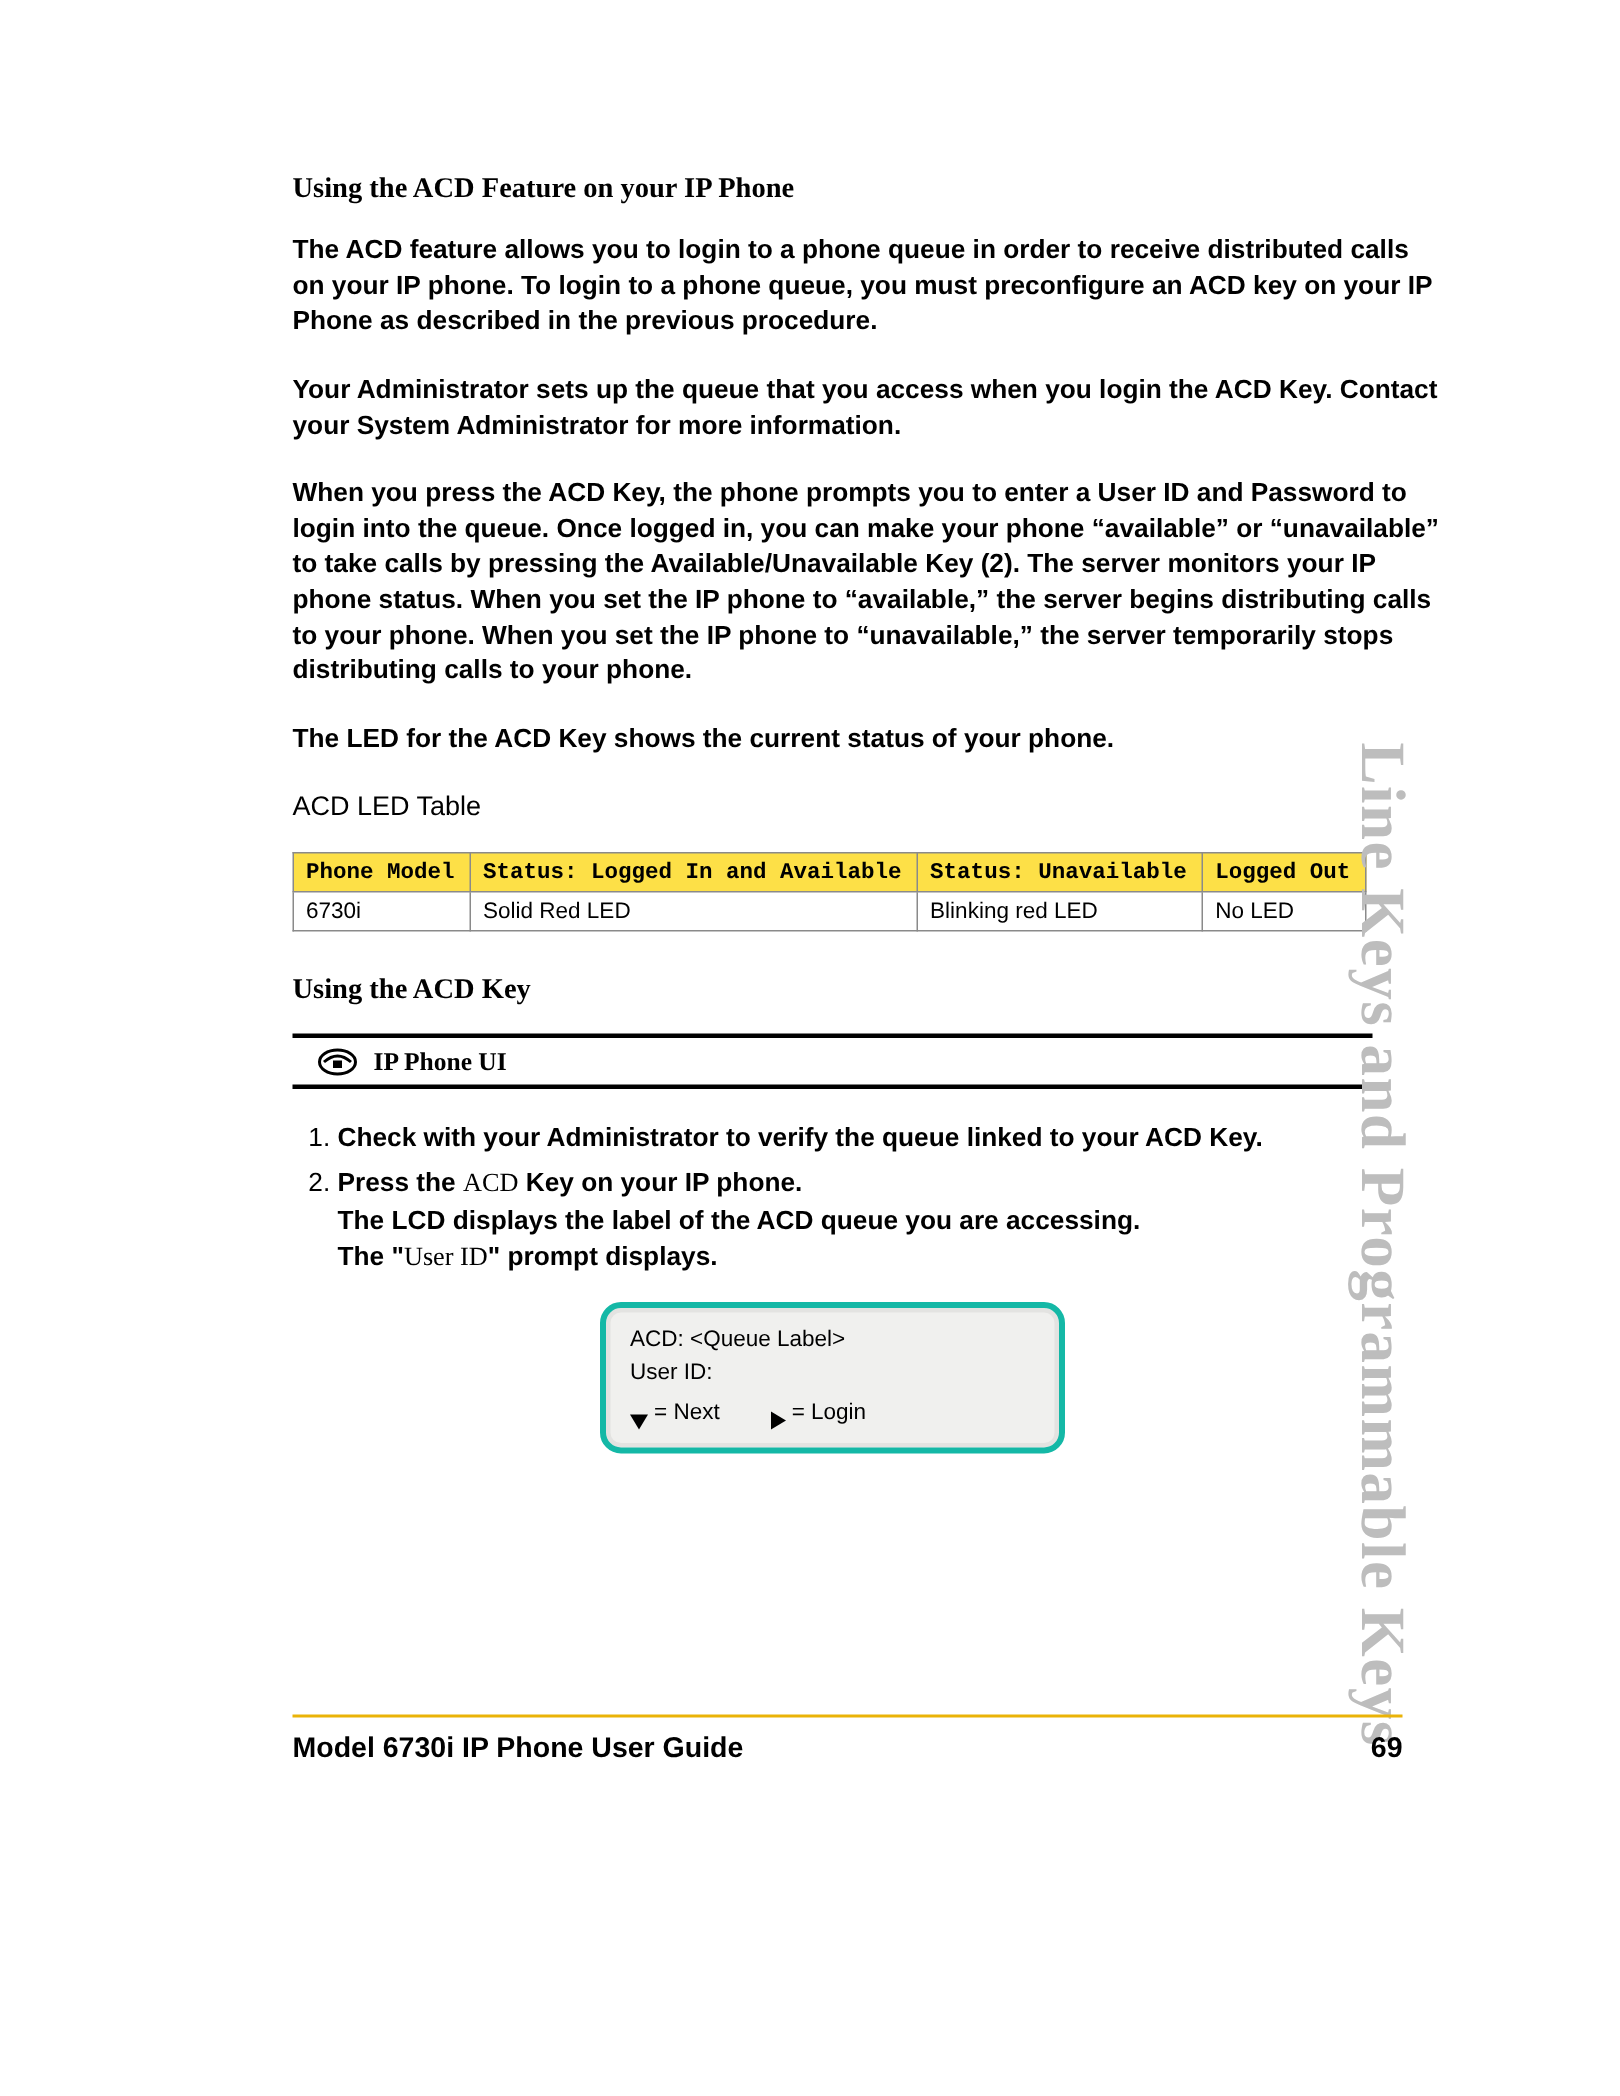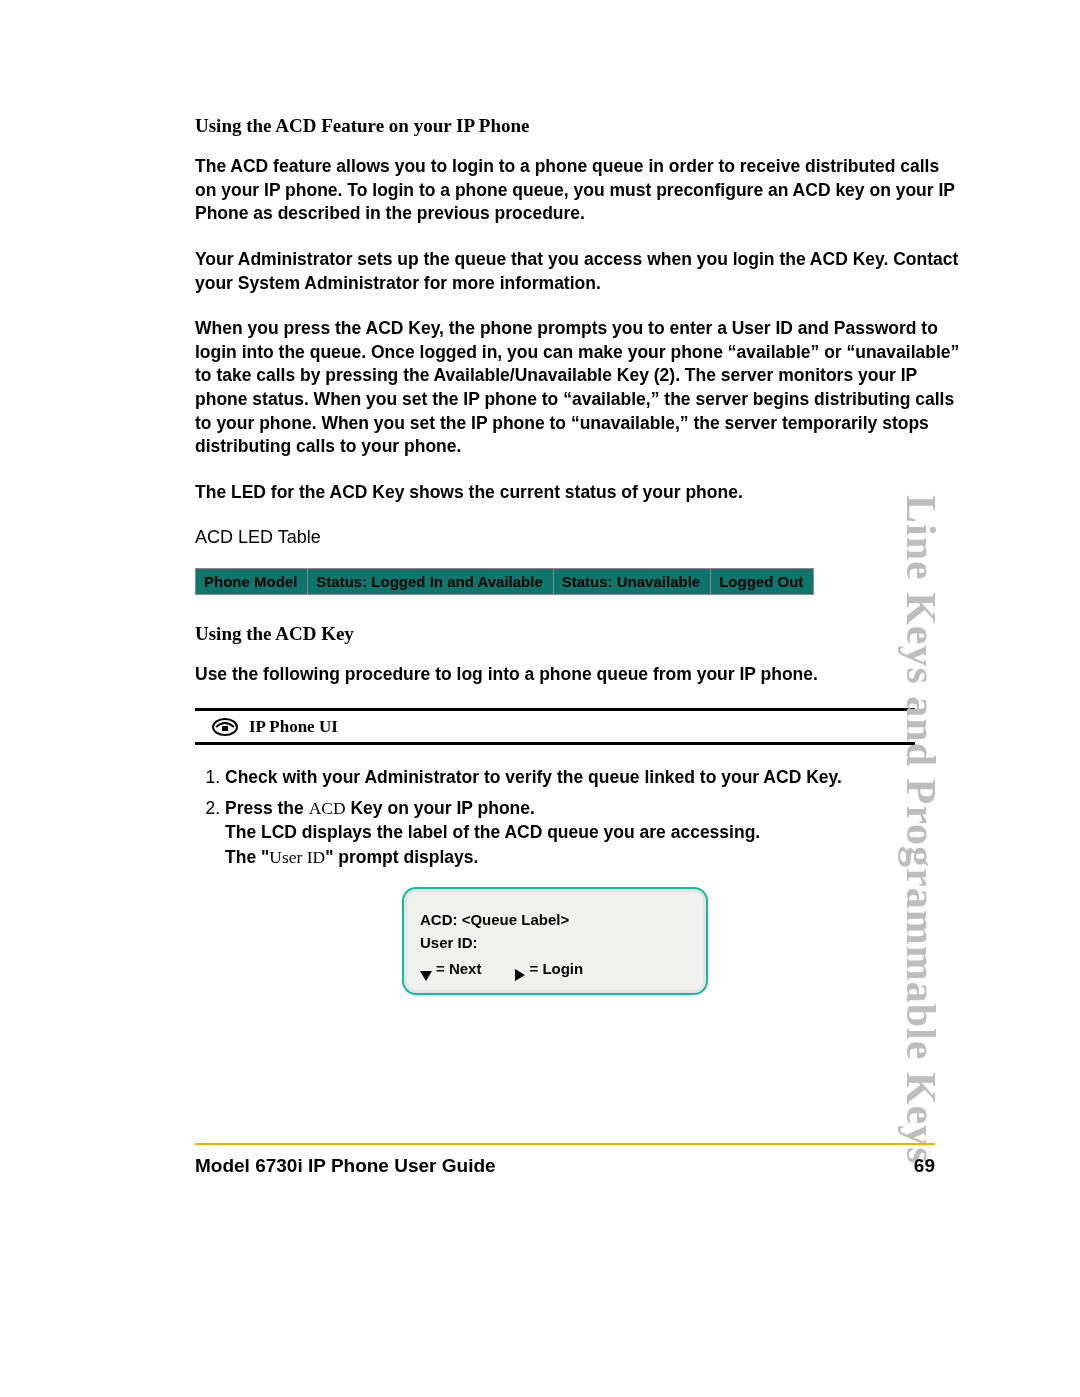--- a/index.html
+++ b/index.html
@@ -55,22 +55,22 @@
     margin: 6px 0 28px 0;
     font-size: 15px;
   }
   table.led th, table.led td {
     border: 1px solid #8a8a8a;
     padding: 4px 10px 4px 8px;
     text-align: left;
     vertical-align: top;
   }
   table.led th {
-    background: #0f766e;
-    font-family: Liberation Sans, sans-serif;
+    background: #fde047;
+    font-family: Liberation Mono, monospace;
     font-weight: bold;
     font-size: 15px;
   }
   table.led td {
     font-family: Arial, Helvetica, sans-serif;
     font-weight: normal;
   }
   
   .uibox {
     border-top: 3px solid #000;
@@ -97,29 +97,28 @@
     font-size: 17.5px;
     line-height: 1.4;
   }
   ol.steps li { margin-bottom: 6px; }
   ol.steps .bold { font-weight: bold; }
   ol.steps .serif { font-family: "Times New Roman", Times, serif; }
   
   .lcd-wrap { width: 720px; display:flex; justify-content:center; margin-top:6px; }
   .lcd {
     width: 270px;
-    border: 2px solid #14b8a6;
+    border: 4px solid #14b8a6;
     border-radius: 14px;
-    padding: 20px 16px 12px 16px;
+    padding: 10px 16px 12px 16px;
     background: #f0f0ee;
     font-family: Arial, Helvetica, sans-serif;
     font-size: 15px;
     line-height: 1.5;
     box-shadow: inset 0 0 0 3px #e3e3e1;
-    font-weight: bold;
   }
   .lcd-row { display:flex; gap: 34px; margin-top:4px; }
   .lcd-row span { display:inline-flex; align-items:flex-end; gap:4px; }
   .tri-down {
     display:inline-block; width:0; height:0;
     border-left:6px solid transparent; border-right:6px solid transparent;
     border-top:10px solid #000;
   }
   .tri-right {
     display:inline-block; width:0; height:0;
@@ -159,26 +158,31 @@
 
 
   <table class="led">
     <tbody>
         <tr>
       <th>Phone Model</th>
       <th>Status: Logged In and Available</th>
       <th>Status: Unavailable</th>
       <th>Logged Out</th>
     </tr>
+    <tr>
+      <td>6730i</td>
+      <td>Solid Red LED</td>
+      <td>Blinking red LED</td>
+      <td>No LED</td>
+    </tr>
   </tbody>
     </table>
 
   <div class="h2">Using the ACD Key</div>
 
-  <div class="para">Use the following procedure to log into a phone queue from your IP phone.</div>
 
   <div class="uibox">
     <div class="uibox-inner">
       <svg width="28" height="20" viewBox="0 0 28 20">
         <ellipse cx="14" cy="10" rx="12" ry="8" fill="none" stroke="#000" stroke-width="2"></ellipse>
         <path d="M5 10 Q14 2 23 10" fill="none" stroke="#000" stroke-width="2"></path>
         <rect x="11" y="9" width="6" height="5" fill="#000"></rect>
       </svg>
       <span>IP Phone UI</span>
     </div>

